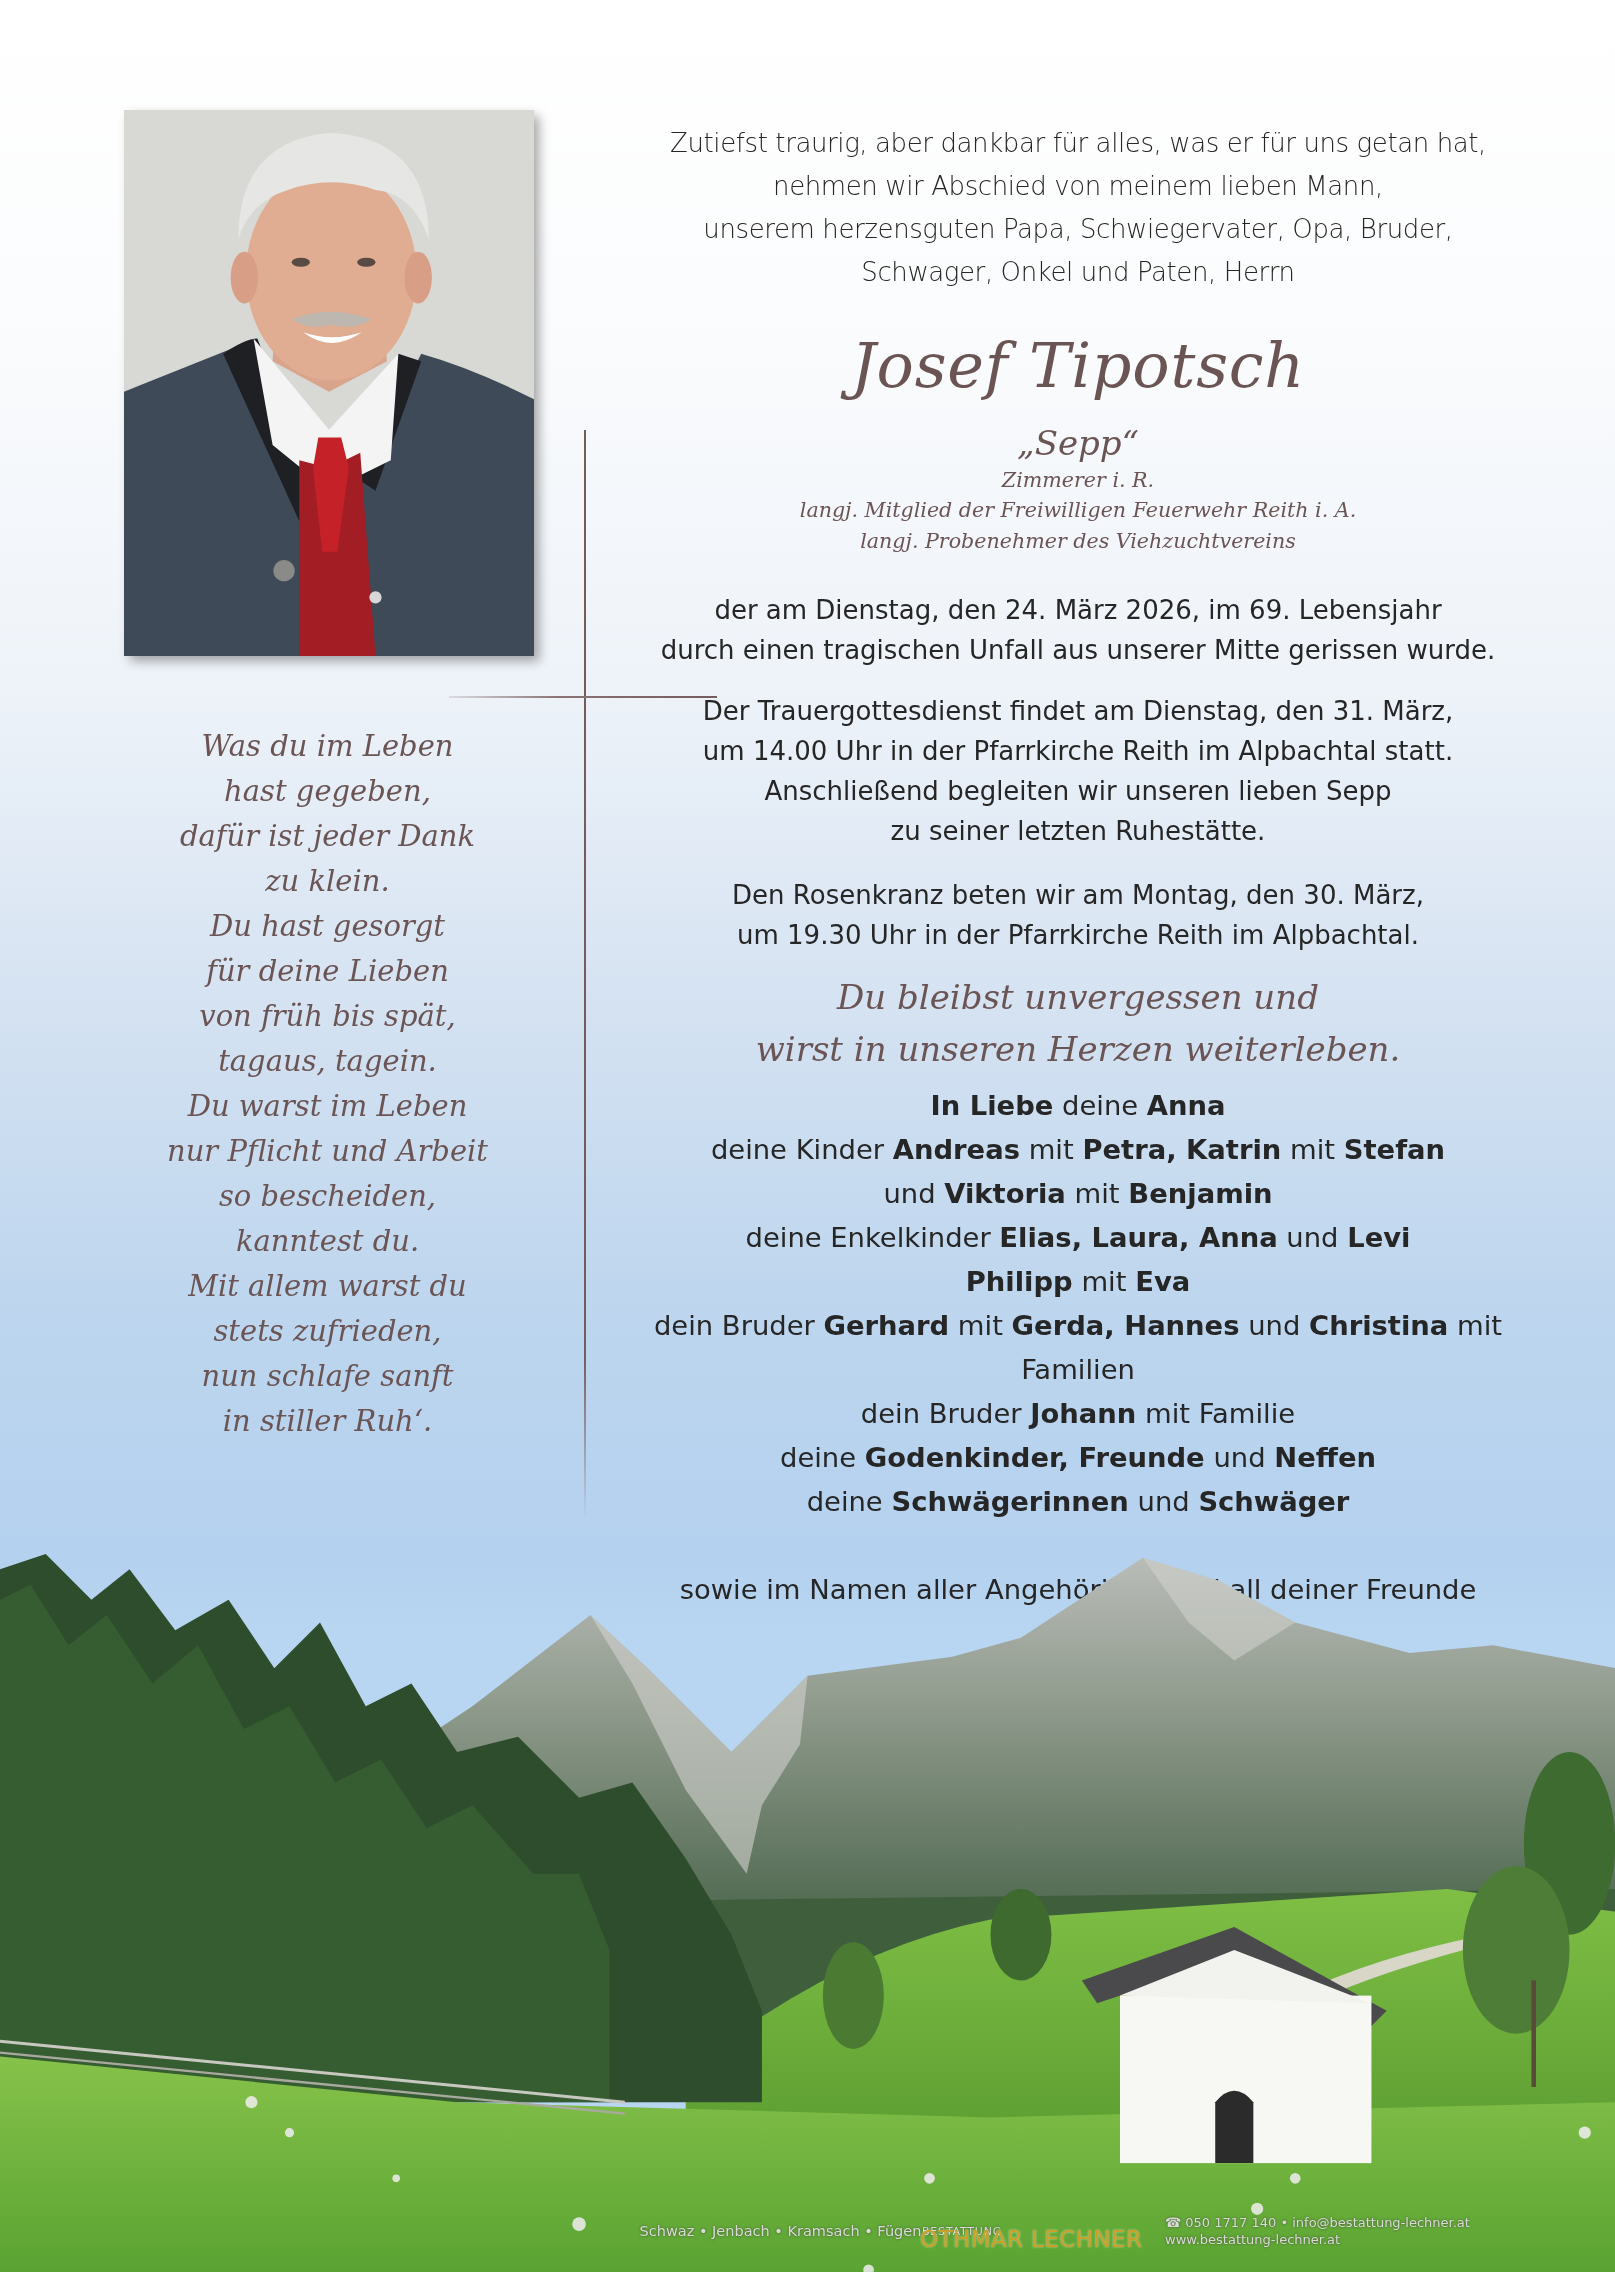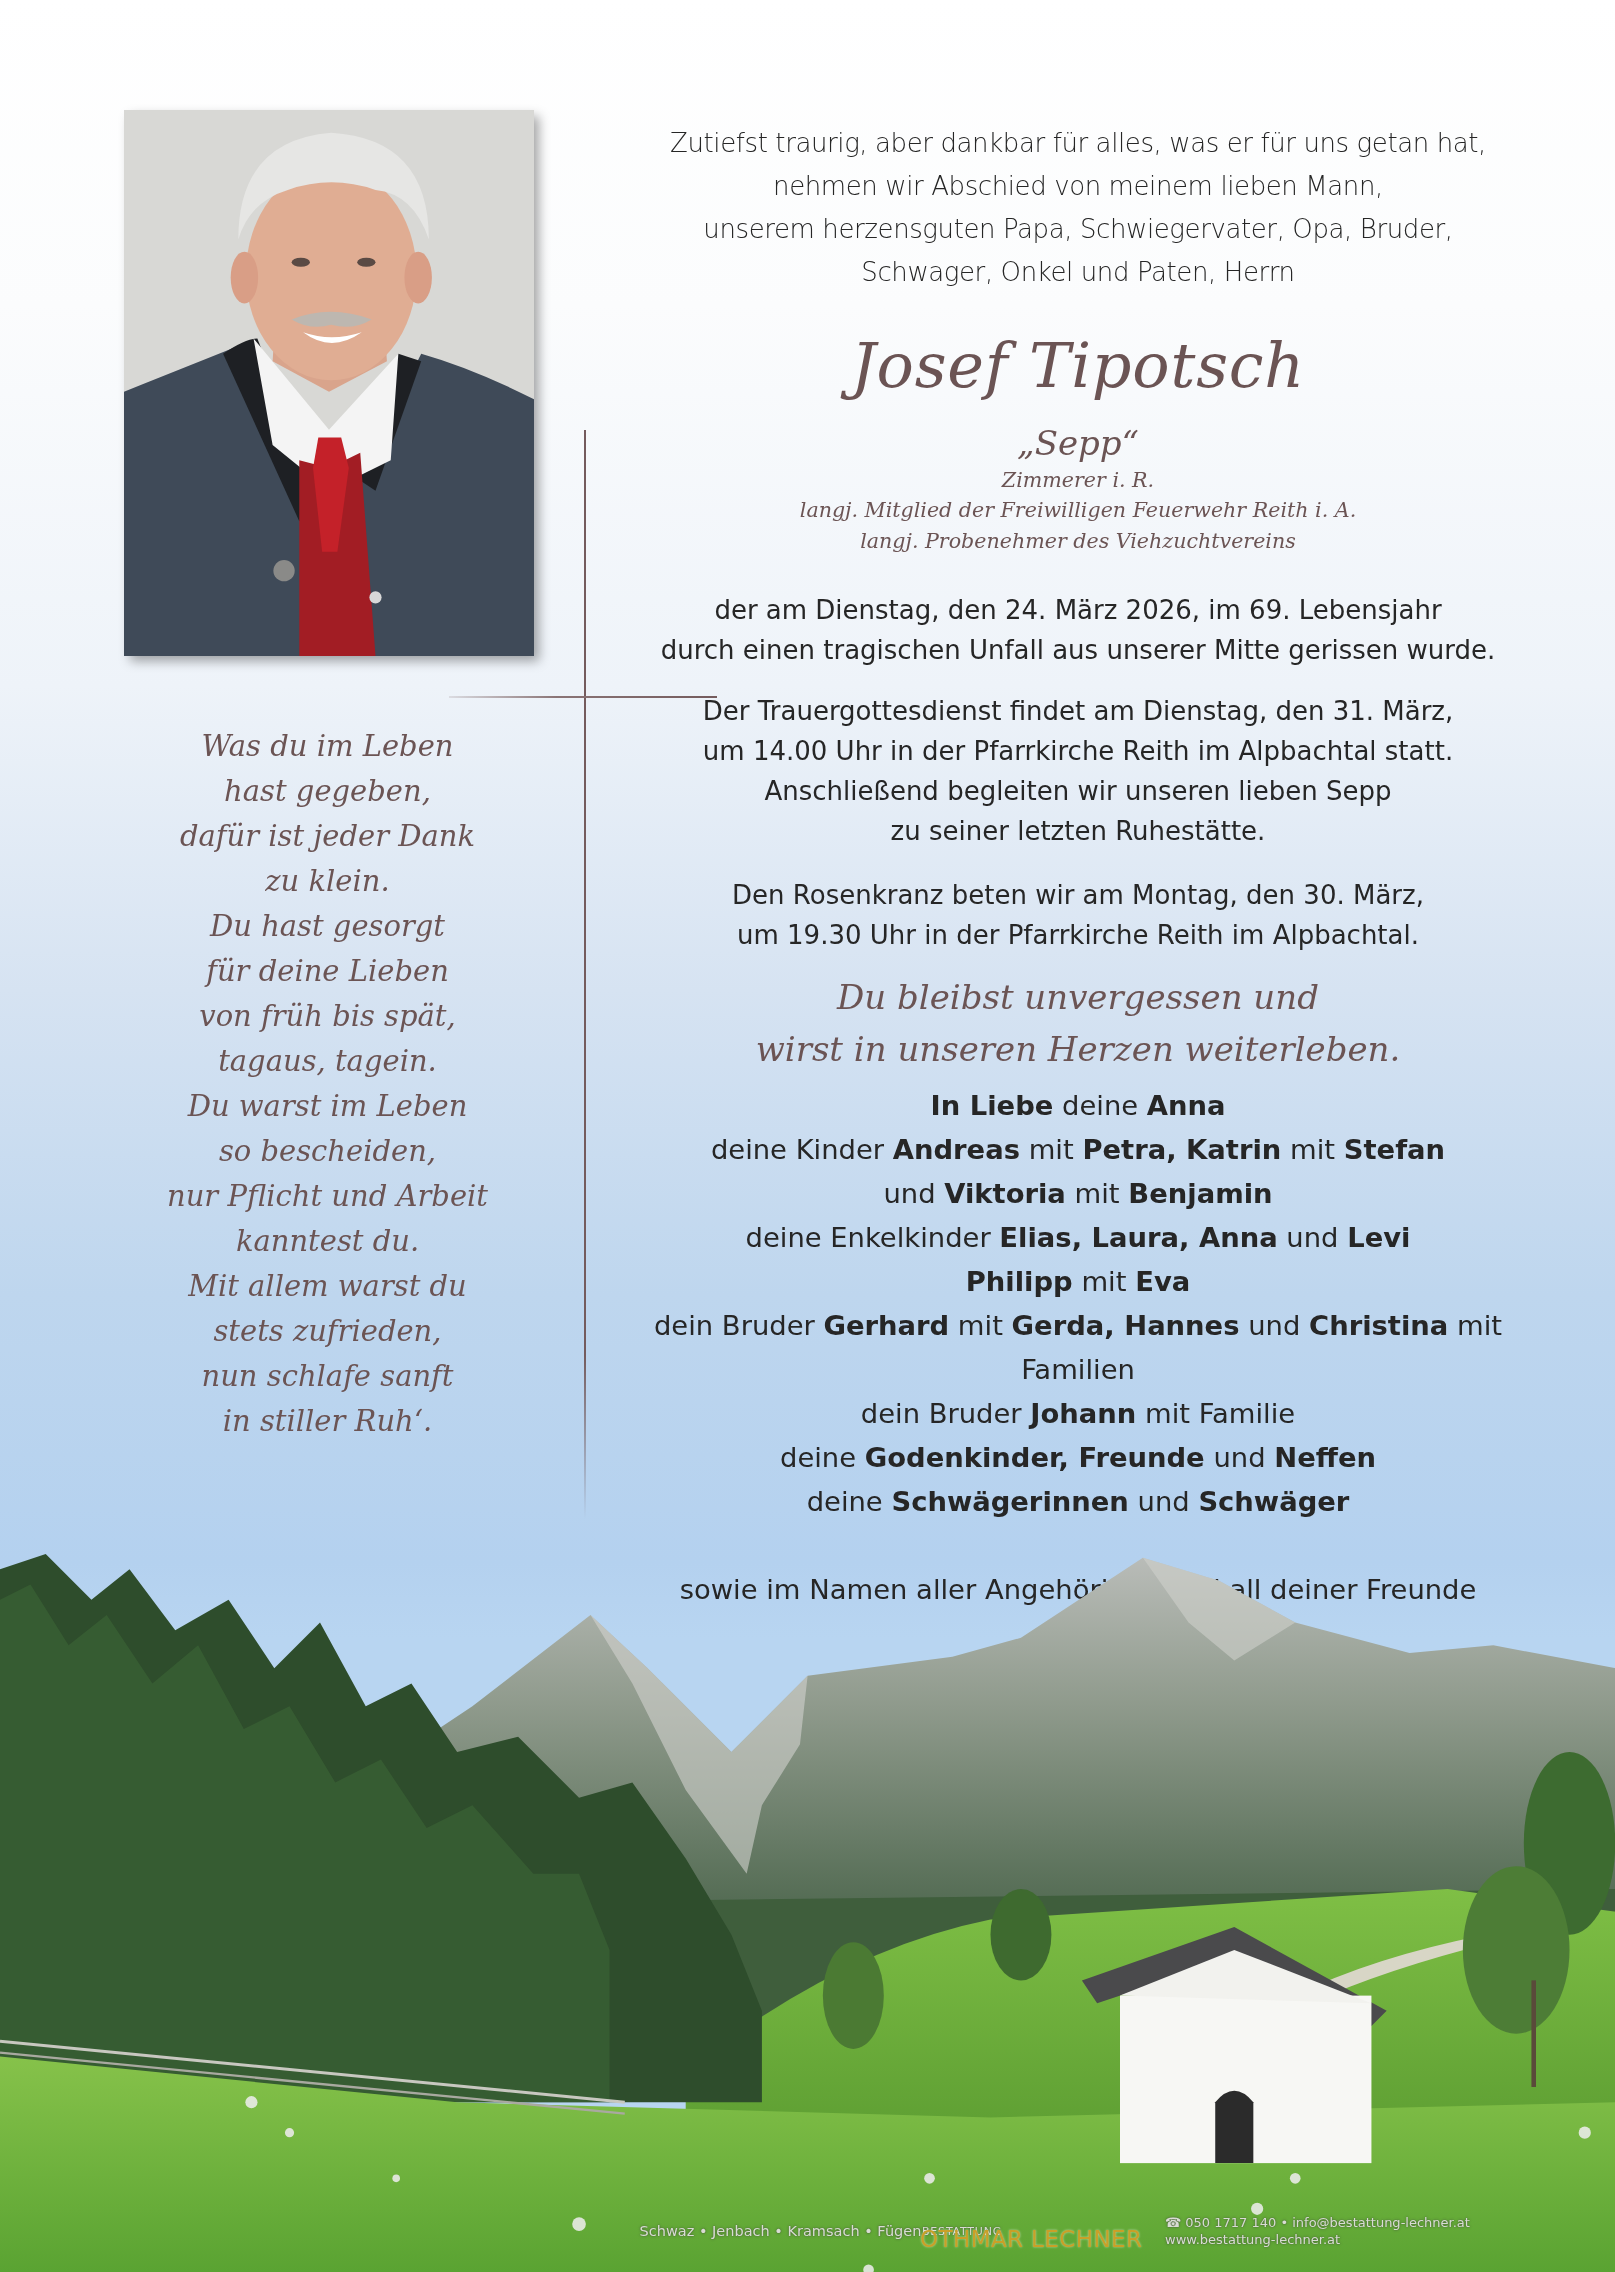--- a/index.html
+++ b/index.html
@@ -155,22 +155,22 @@
 <div id="poem" class="abs script">
   <p>Was du im Leben</p>
   <p>hast gegeben,</p>
   <p>dafür ist jeder Dank</p>
   <p>zu klein.</p>
   <p>Du hast gesorgt</p>
   <p>für deine Lieben</p>
   <p>von früh bis spät,</p>
   <p>tagaus, tagein.</p>
   <p>Du warst im Leben</p>
+  <p>nur Pflicht und Arbeit</p>
   <p>so bescheiden,</p>
-  <p>nur Pflicht und Arbeit</p>
   <p>kanntest du.</p>
   <p>Mit allem warst du</p>
   <p>stets zufrieden,</p>
   <p>nun schlafe sanft</p>
   <p>in stiller Ruh‘.</p>
 </div>
 
 <div id="landscape" class="abs">
   <svg viewBox="0 0 2121 943" preserveAspectRatio="none">
     <defs>

